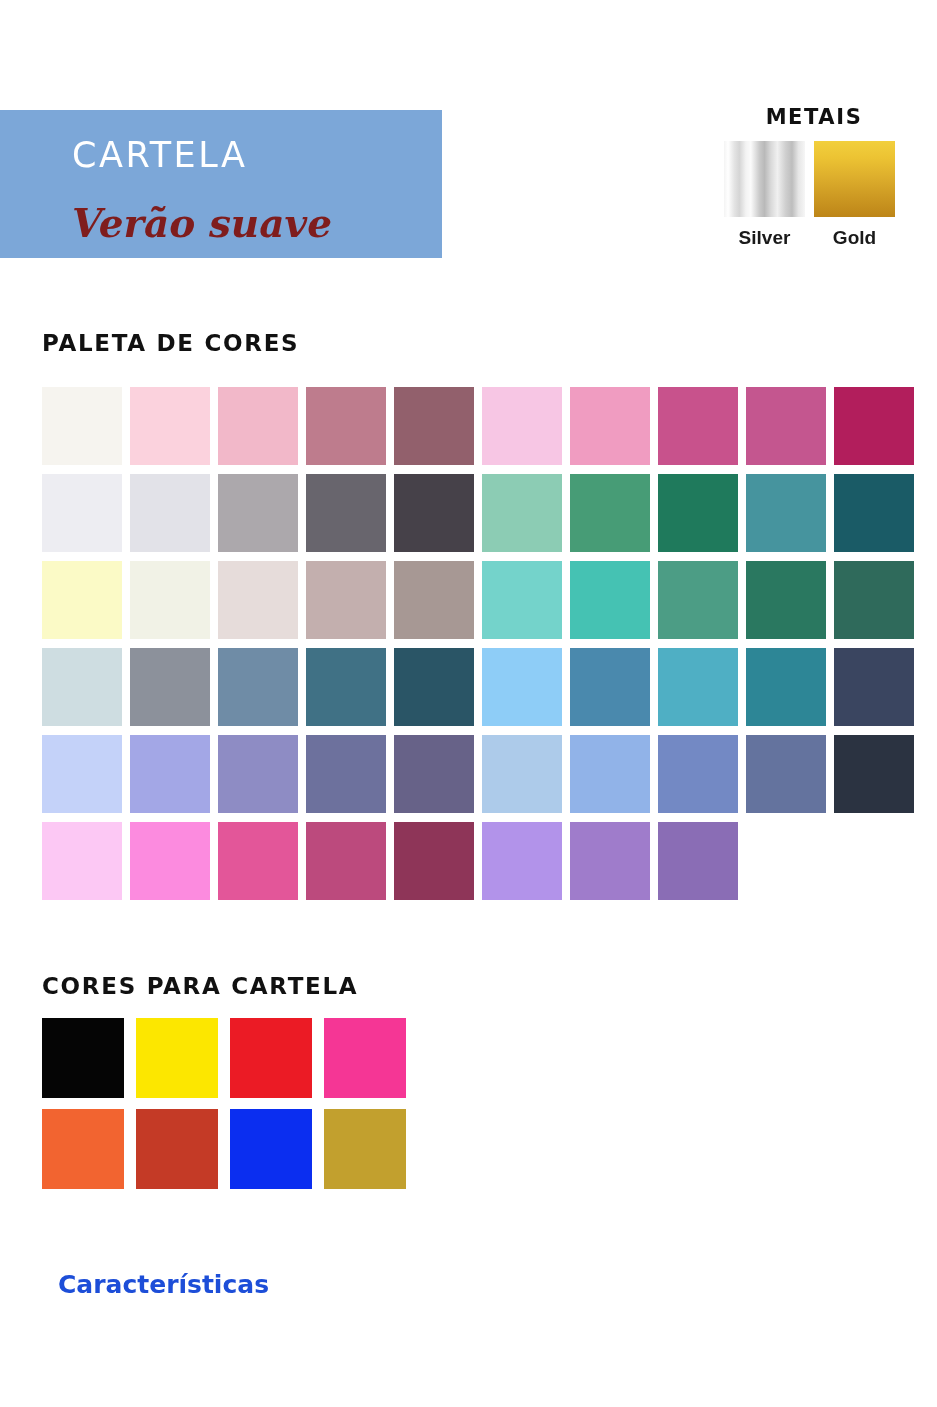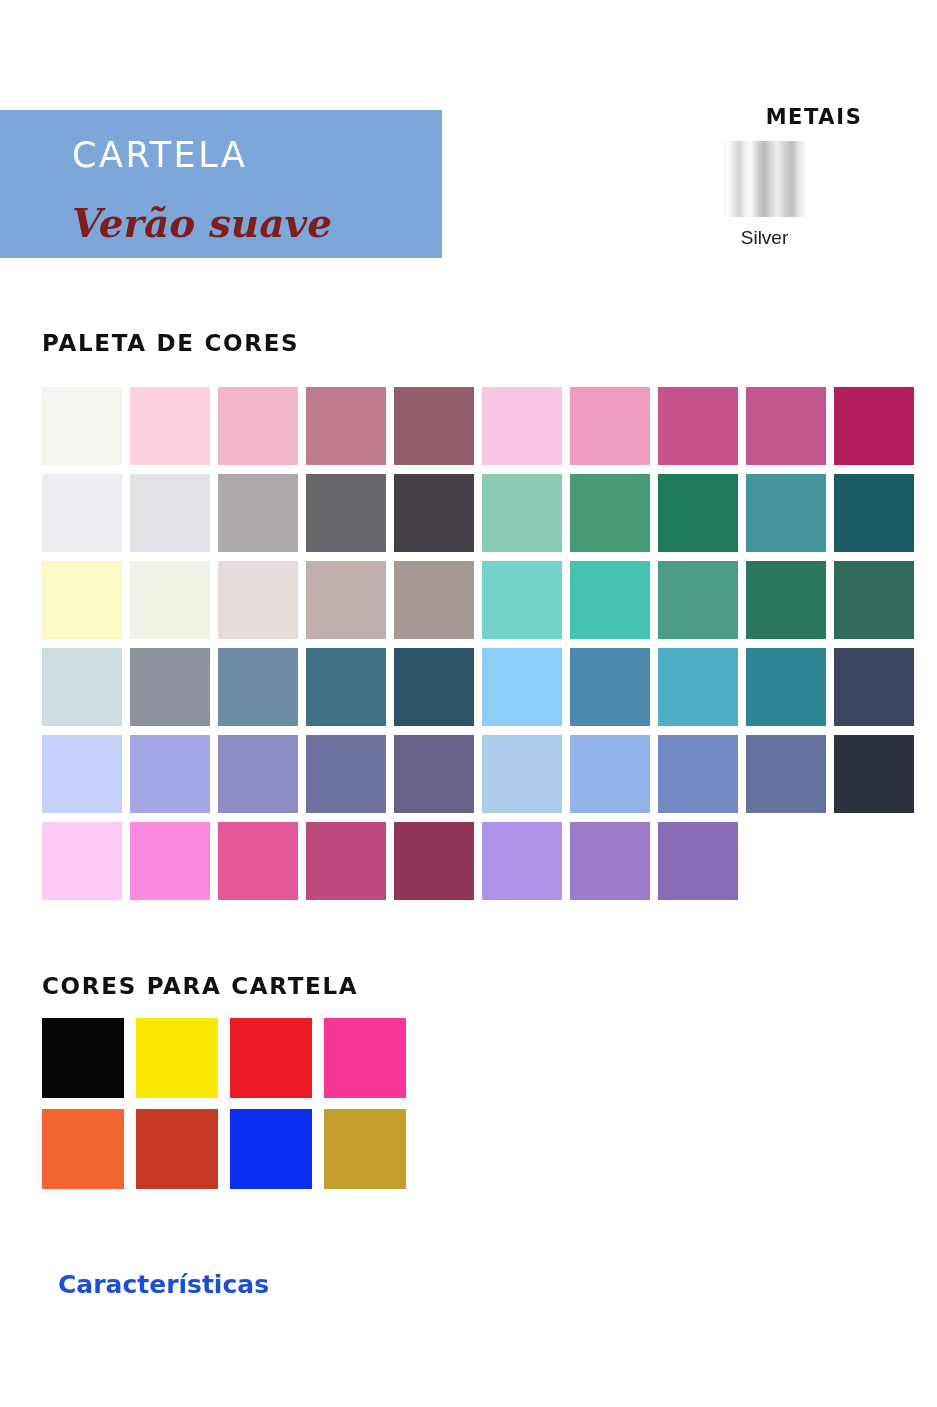--- a/index.html
+++ b/index.html
@@ -68,20 +68,21 @@
     margin: 0 0 13px 0;
     line-height: 1;
   }
   .metals-row {
     display: flex;
     gap: 9px;
     justify-content: flex-start;
   }
   .metal-cell {
     width: 81px;
+    font-weight: bold;
   }
   .metal-swatch {
     width: 81px;
     height: 76px;
   }
   .metal-swatch.silver {
     background:
       linear-gradient(90deg,
         #f4f4f4 0%, #ffffff 5%, #e3e3e3 13%, #d5d5d5 19%,
         #f3f3f3 27%, #fbfbfb 33%, #c9c9c9 44%, #b9b9b9 50%,
@@ -180,20 +181,24 @@
   <div class="header-title">CARTELA</div>
   <div class="header-subtitle">Verão suave</div>
 </div>
 
 <div class="metals-block">
   <div class="metals-title">METAIS</div>
   <div class="metals-row">
     <div class="metal-cell">
       <div class="metal-swatch silver"></div>
       <div class="metal-label">Silver</div>
+    </div>
+    <div class="metal-cell">
+      <div class="metal-swatch gold"></div>
+      <div class="metal-label">Gold</div>
     </div>
   </div>
 </div>
 
 <div class="section-heading" id="paleta-heading">PALETA DE CORES</div>
 
 <div class="palette-grid">
     <div class="palette-row">
       <div class="swatch" style="background-color: rgb(246, 244, 239);"></div>
       <div class="swatch" style="background-color: rgb(251, 210, 221);"></div>

